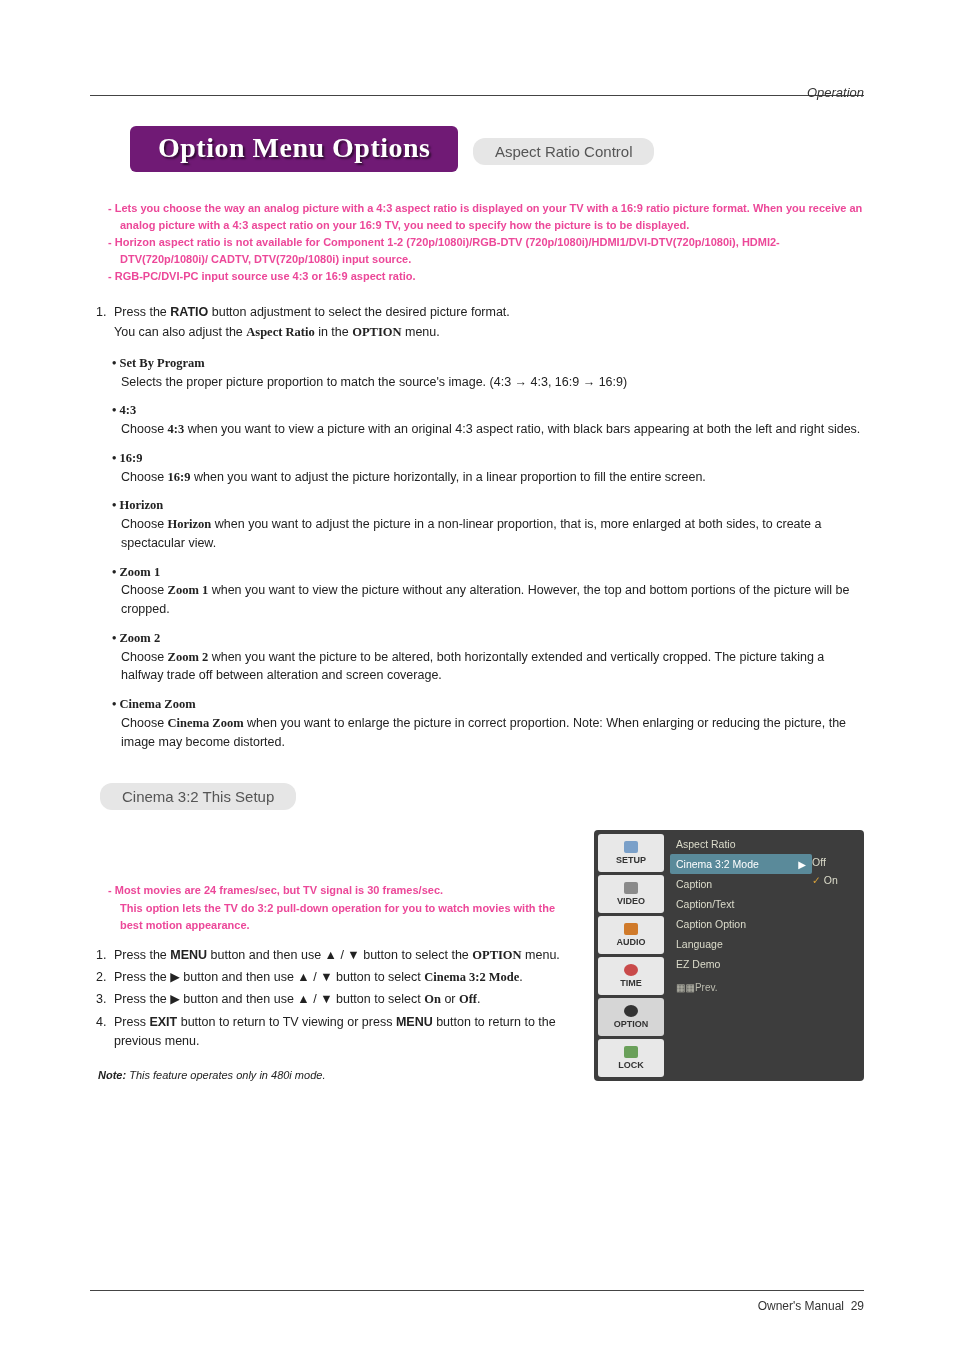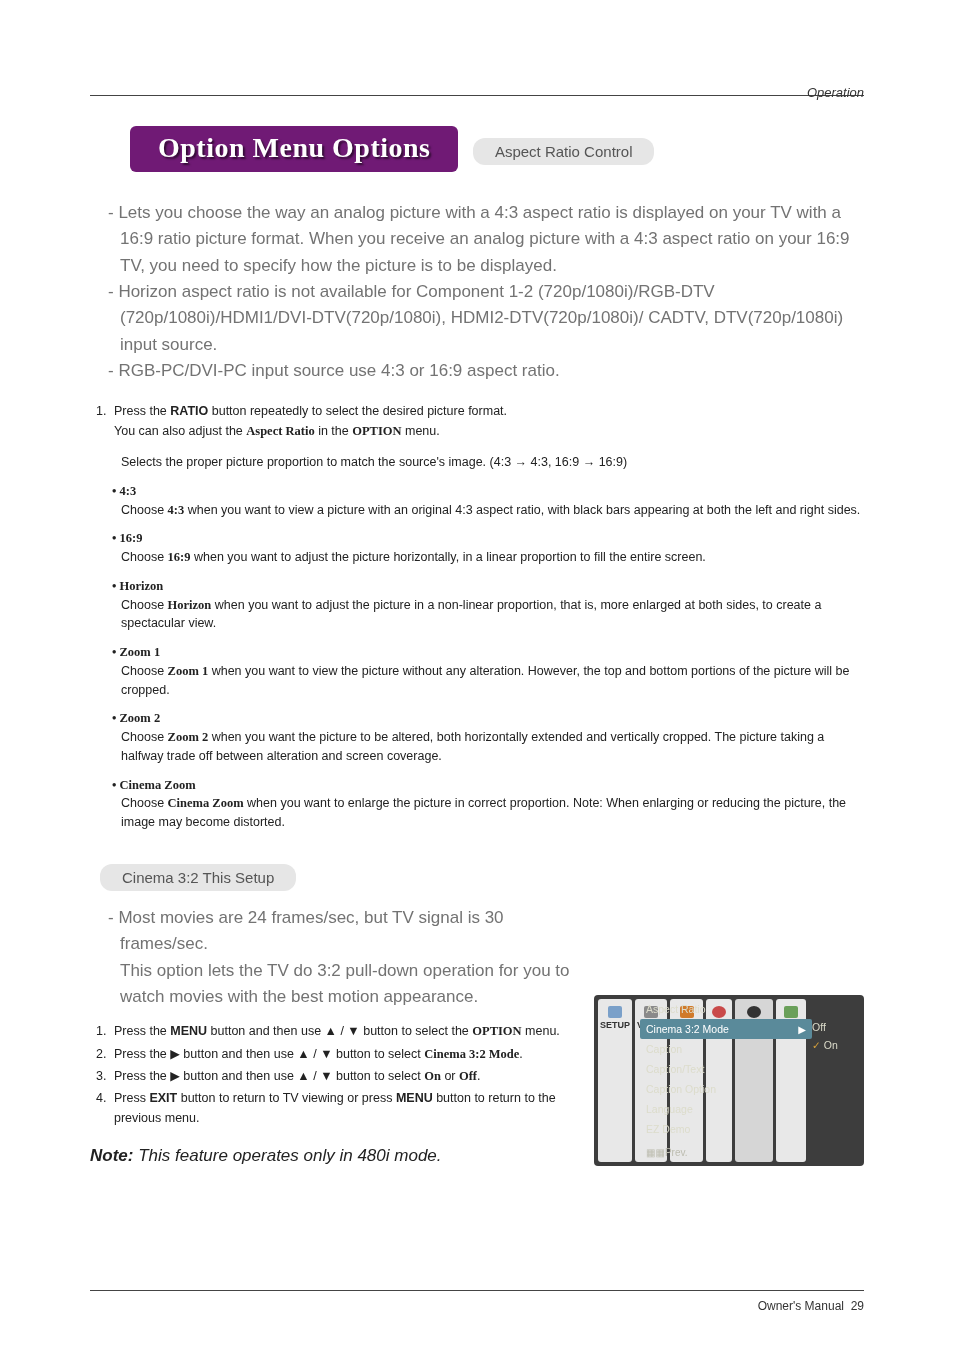--- a/index.html
+++ b/index.html
@@ -25,40 +25,40 @@
     display: inline-block;
     background: #e6e6e6;
     color: #555;
     font-size: 15px;
     padding: 5px 22px;
     border-radius: 12px;
     margin-left: 10px;
     margin-bottom: 14px;
   }
   .bullets { margin-left: 6px; margin-bottom: 18px; }
-  .bullets li { list-style: none; font-size: 17px; line-height: 1.55; color: #737373; text-indent: -12px; padding-left: 24px; }
+  .bullets li { list-style: none; font-size: 11px; line-height: 1.55; color: #ec4899; text-indent: -12px; padding-left: 24px; font-weight: bold; }
   .bullets li::before { content: "-   "; }
   .numlist { margin-left: 6px; font-size: 12.5px; line-height: 1.55; }
   .numlist .row { display: flex; margin-bottom: 3px; }
   .numlist .num { width: 18px; flex-shrink:0; }
   .numlist .txt { flex: 1; }
   .opt-block { margin-left: 22px; margin-top: 12px; }
   .opt-item { margin-bottom: 10px; font-size: 12.5px; line-height: 1.5; }
   .opt-item .hd { font-family: Georgia, serif; font-weight: bold; }
   .opt-item .hd::before { content: "• "; }
   .opt-item .body { padding-left: 9px; }
   .boldser { font-family: Georgia, serif; font-weight: bold; }
-  .note-line { margin-left: 0; margin-top: 18px; font-size: 17px; }
+  .note-line { margin-left: 8px; margin-top: 18px; font-size: 11px; }
   .note-line .lbl { font-weight: bold; font-style: italic; }
   .note-line .rest { font-style: italic; }
   .two-col { display: flex; gap: 18px; align-items: flex-end; }
   .two-col .left { flex: 1; }
   .menu-panel { width: 270px; border-radius: 4px; background:#3d3d3d; padding:4px; font-size:11px; margin-top:6px;}
   .menu-inner { display:flex; }
-  .menu-tabs { width:36px; display:flex; flex-direction:row; gap:3px; }
+  .menu-tabs { width:66px; display:flex; flex-direction:column; gap:3px; }
   .tab { background:#e8e8e8; color:#333; font-weight:bold; font-size:9px; text-align:center; padding:7px 2px; border-radius:3px; display:flex; flex-direction:column; align-items:center; gap:2px;}
   .tab .ic { width:14px; height:12px; border-radius:2px; }
   .menu-body { flex:1; padding-left:6px; }
   .menu-row { color:#dcdccb; padding:4px 6px; font-size:10.5px; display:flex; justify-content:space-between; align-items:center;}
   .menu-row.sel { background:#5a8a9a; color:#fff; border-radius:2px;}
   .menu-footer { color:#bdbdb0; font-size:10px; padding:4px 6px; margin-top:4px;}
   .val-col { width:48px; display:flex; flex-direction:column; padding-top:22px; gap:6px; color:#dcdccb; font-size:10.5px;}
   .arrow { font-size: 10px; }
   .hr-bot { position:absolute; left:90px; right:90px; bottom:60px; border:none; border-top:1px solid #444;}
   .footer { position:absolute; right:90px; bottom:38px; font-size:12px; color:#333;}
@@ -78,28 +78,29 @@
   <ul class="bullets">
     <li>Lets you choose the way an analog picture with a 4:3 aspect ratio is displayed on your TV with a 16:9 ratio picture format. When you receive an analog picture with a 4:3 aspect ratio on your 16:9 TV, you need to specify how the picture is to be displayed.</li>
     <li>Horizon aspect ratio is not available for Component 1-2 (720p/1080i)/RGB-DTV (720p/1080i)/HDMI1/DVI-DTV(720p/1080i), HDMI2-DTV(720p/1080i)/ CADTV, DTV(720p/1080i) input source.</li>
     <li>RGB-PC/DVI-PC input source use 4:3 or 16:9 aspect ratio.</li>
   </ul>
 
   <div class="numlist">
     <div class="row">
       <div class="num">1.</div>
       <div class="txt">
-        <span>Press the </span><b>RATIO</b><span> button repeatedly to select the desired picture format.</span><br>
+        <span>Press the </span><b>RATIO</b><span> button adjustment to select the desired picture format.</span><br>
         <span>You can also adjust the </span><span class="boldser">Aspect Ratio</span><span> in the </span><span class="boldser">OPTION</span><span> menu.</span>
       </div>
     </div>
   </div>
 
   <div class="opt-block">
     <div class="opt-item">
+      <div class="hd">Set By Program</div>
       <div class="body">Selects the proper picture proportion to match the source's image.  (4:3 → 4:3, 16:9 → 16:9)</div>
     </div>
     <div class="opt-item">
       <div class="hd">4:3</div>
       <div class="body"><span>Choose </span><span class="boldser">4:3</span><span> when you want to view a picture with an original 4:3 aspect ratio, with black bars appearing at both the left and right sides.</span></div>
     </div>
     <div class="opt-item">
       <div class="hd">16:9</div>
       <div class="body"><span>Choose </span><span class="boldser">16:9</span><span> when you want to adjust the picture horizontally, in a linear proportion to fill the entire screen.</span></div>
     </div>

